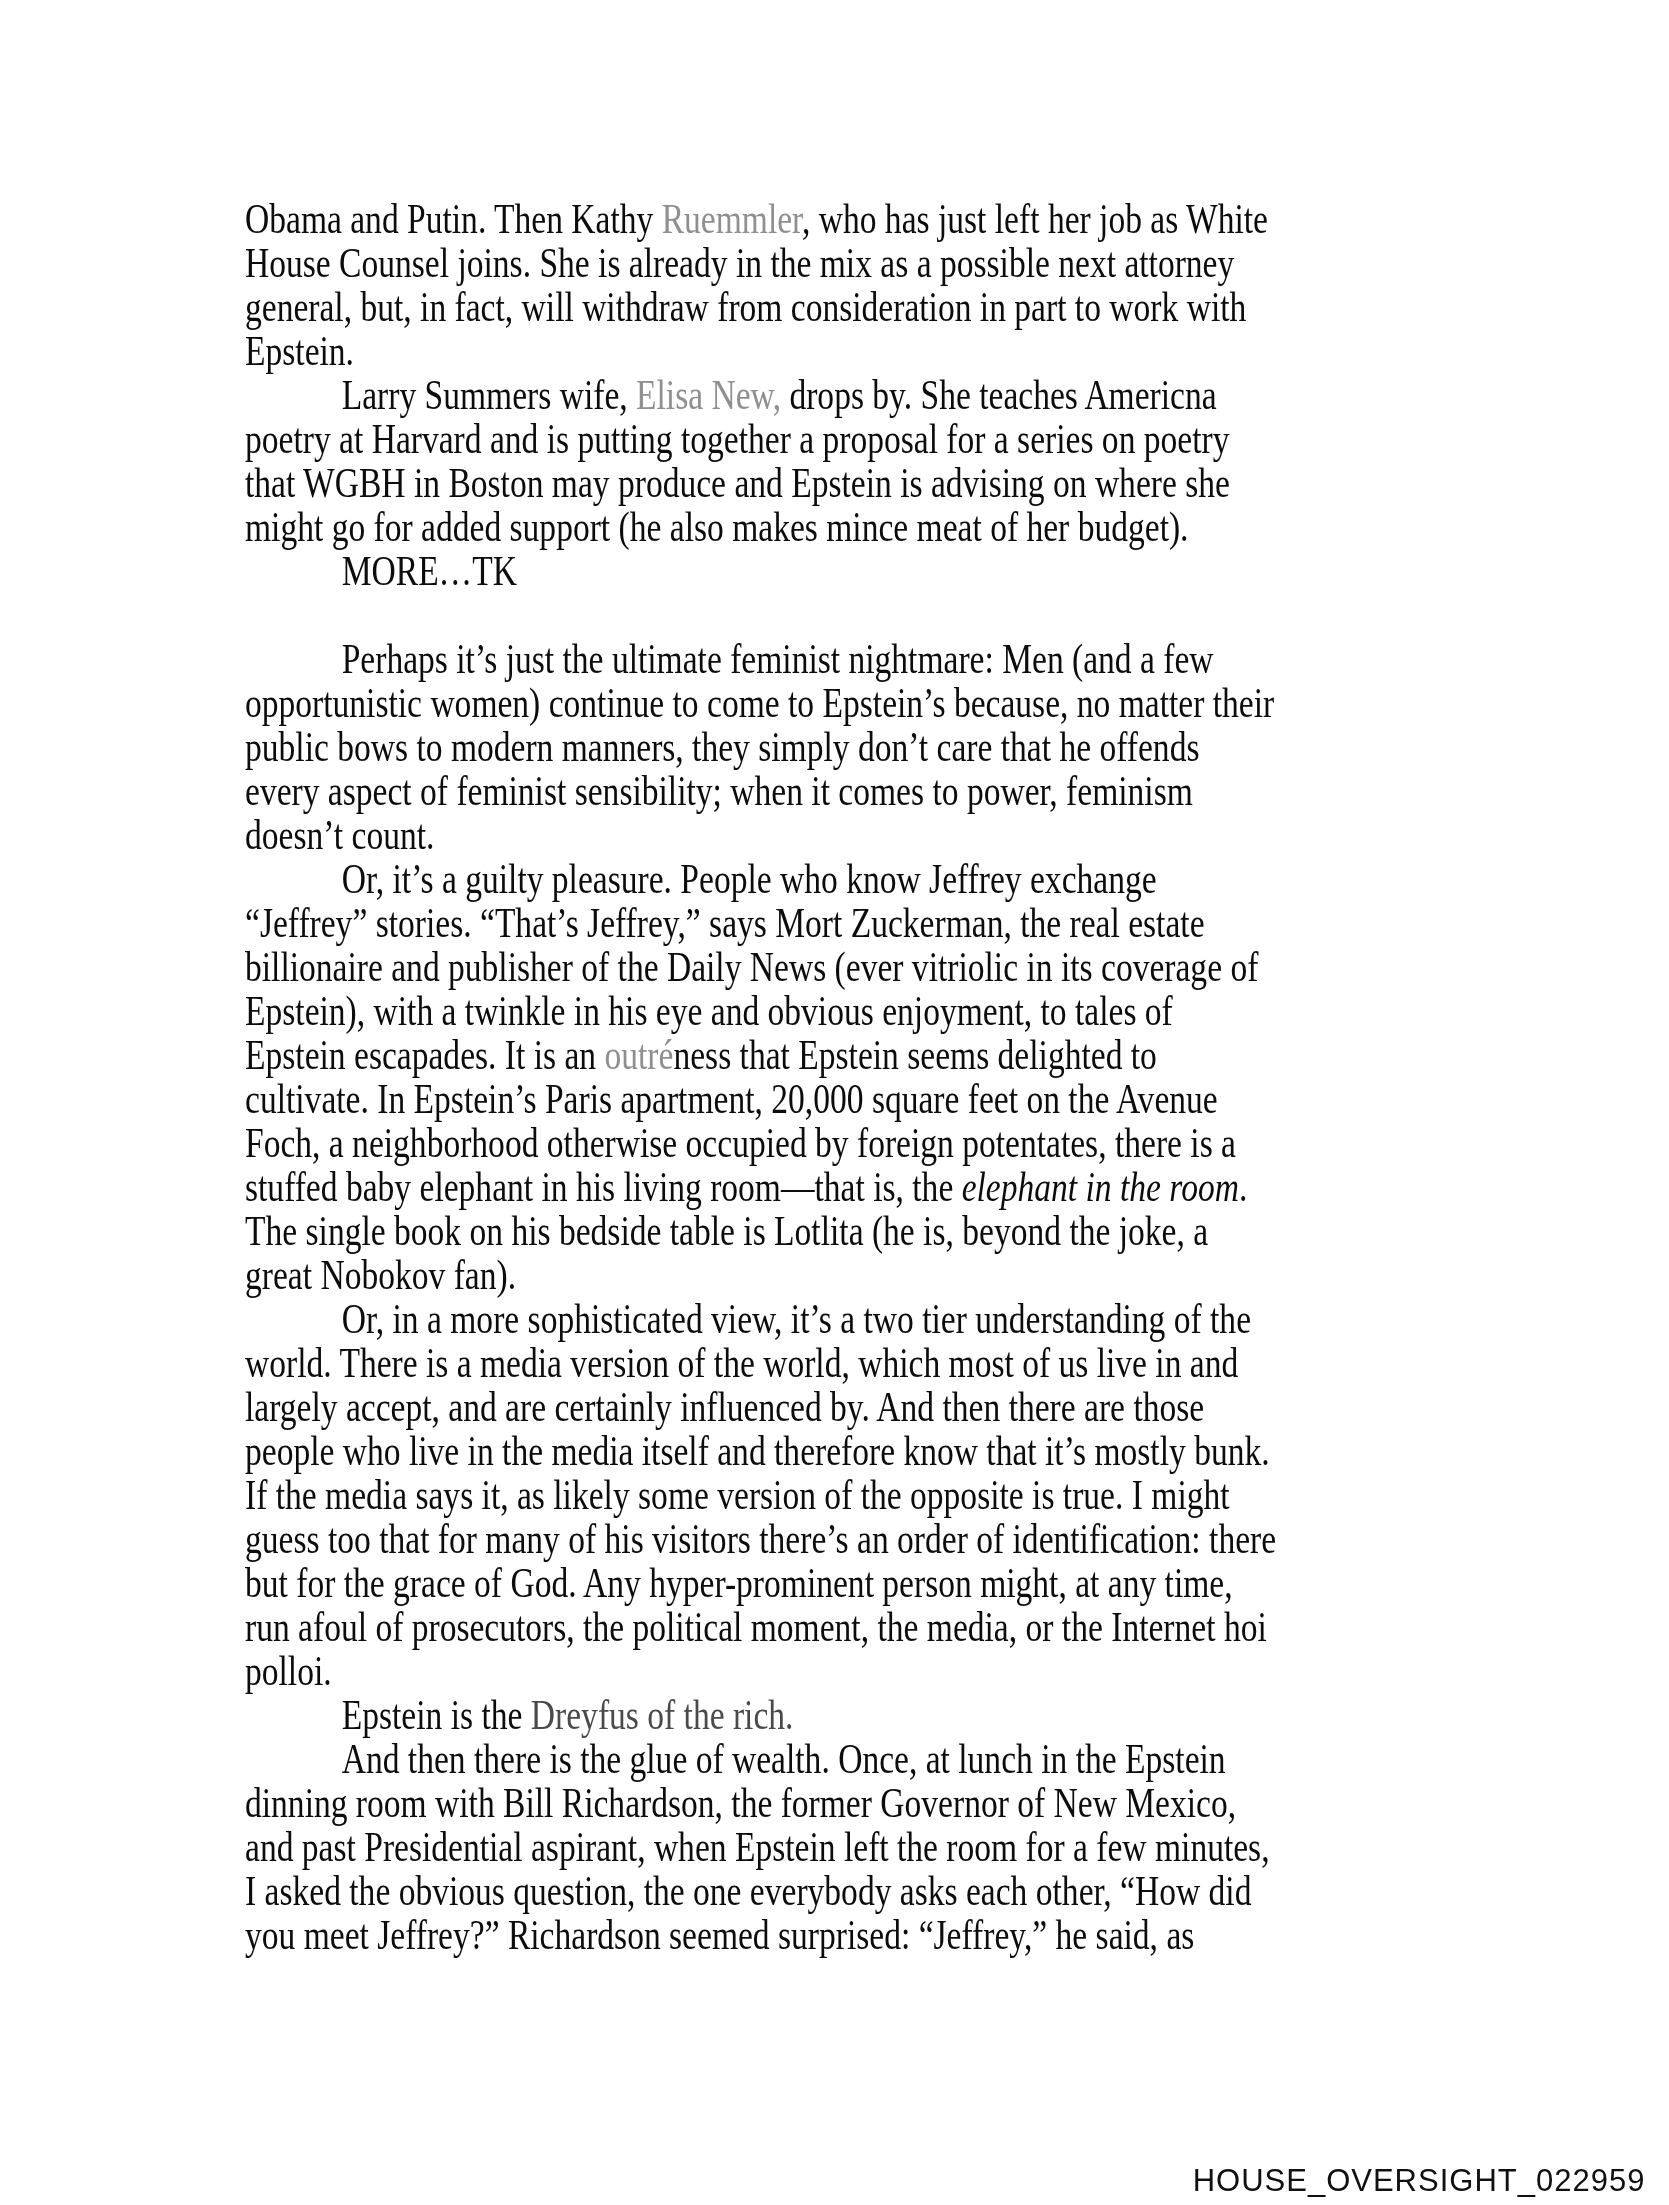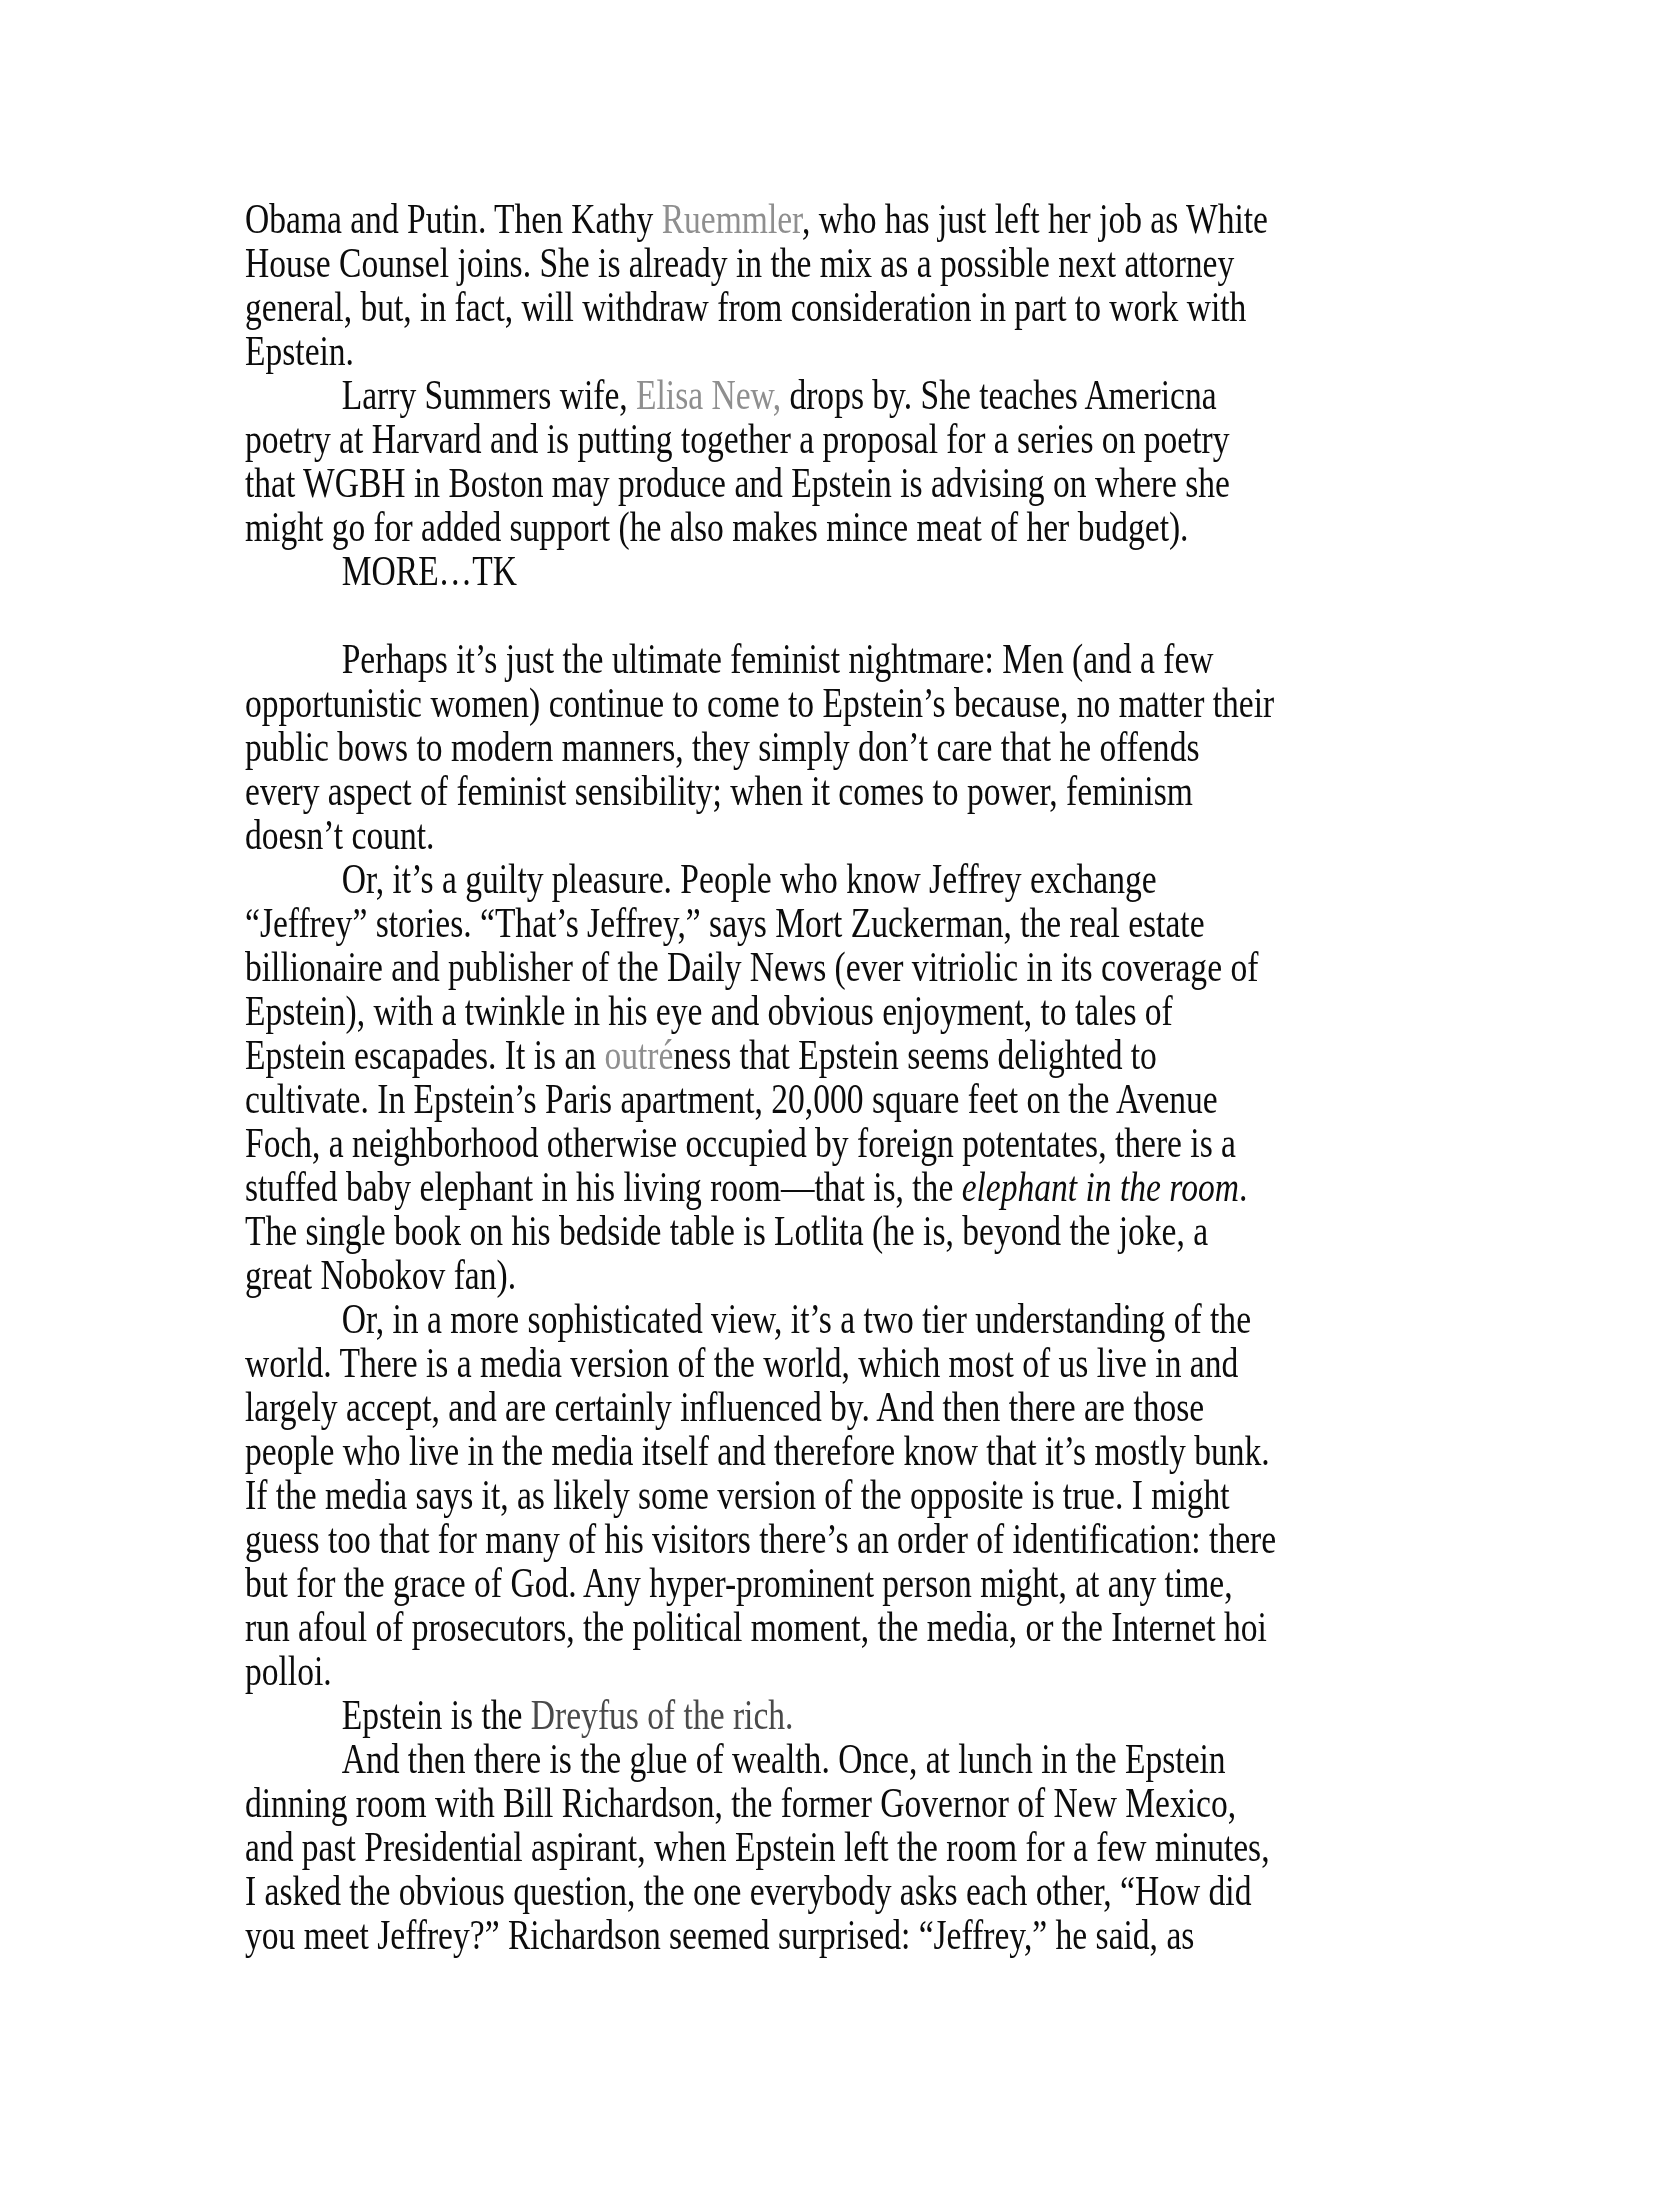--- a/index.html
+++ b/index.html
@@ -91,14 +91,15 @@
       <div class="line"><span class="seg-normal">but for the grace of God. Any hyper-prominent person might, at any time,</span></div>
       <div class="line"><span class="seg-normal">run afoul of prosecutors, the political moment, the media, or the Internet hoi</span></div>
       <div class="line"><span class="seg-normal">polloi.</span></div>
       <div class="line indent"><span class="seg-normal">Epstein is the </span><span class="seg-gray2">Dreyfus of the rich.</span></div>
       <div class="line indent"><span class="seg-normal">And then there is the glue of wealth. Once, at lunch in the Epstein</span></div>
       <div class="line"><span class="seg-normal">dinning room with Bill Richardson, the former Governor of New Mexico,</span></div>
       <div class="line"><span class="seg-normal">and past Presidential aspirant, when Epstein left the room for a few minutes,</span></div>
       <div class="line"><span class="seg-normal">I asked the obvious question, the one everybody asks each other, “How did</span></div>
       <div class="line"><span class="seg-normal">you meet Jeffrey?” Richardson seemed surprised: “Jeffrey,” he said, as</span></div>
     </div>
+  <div class="footer">HOUSE_OVERSIGHT_022959</div>
 </div>
 
 
 </body></html>

